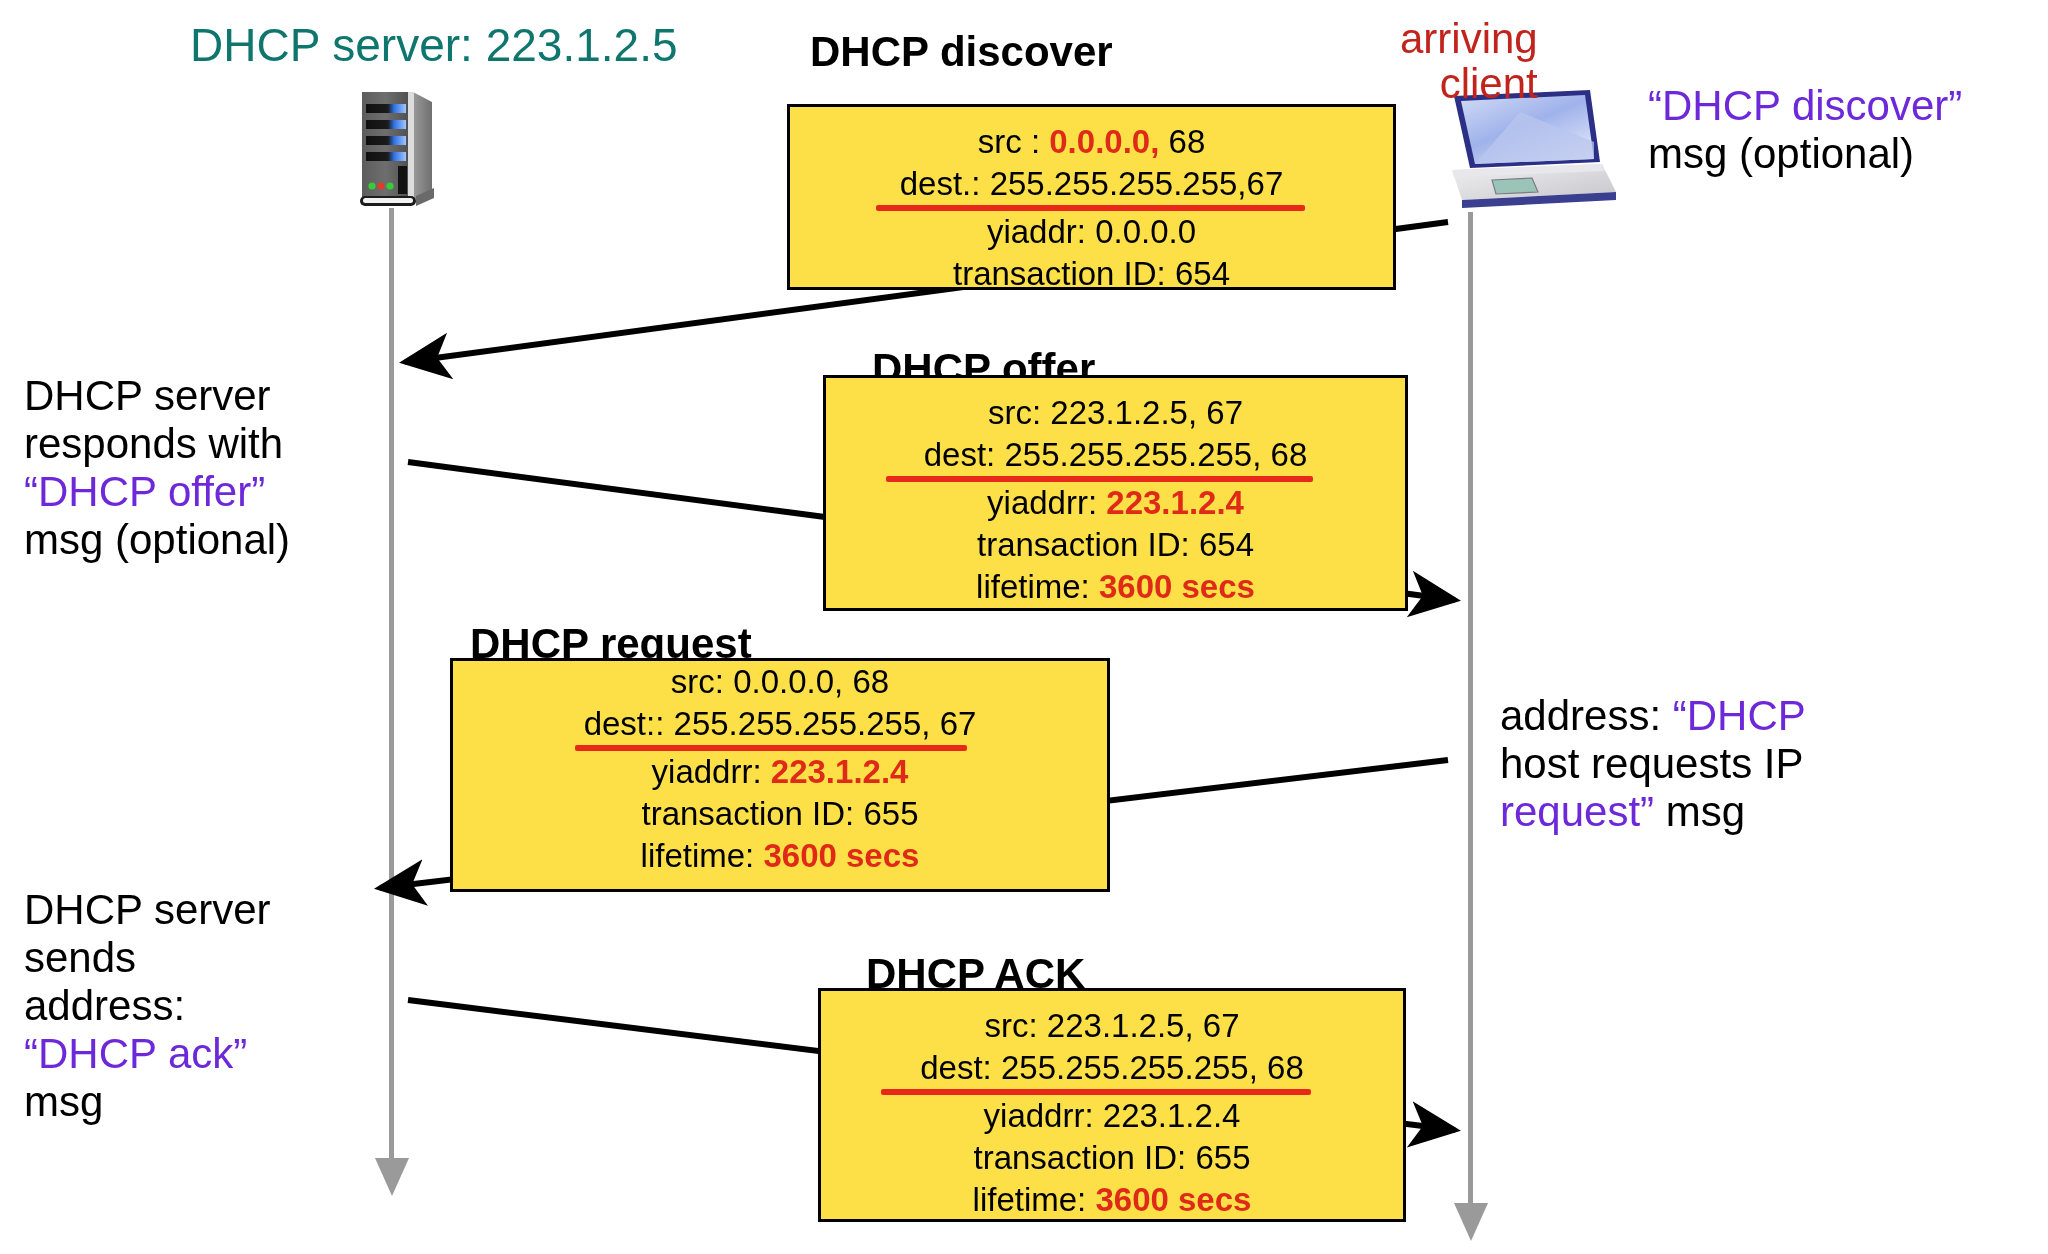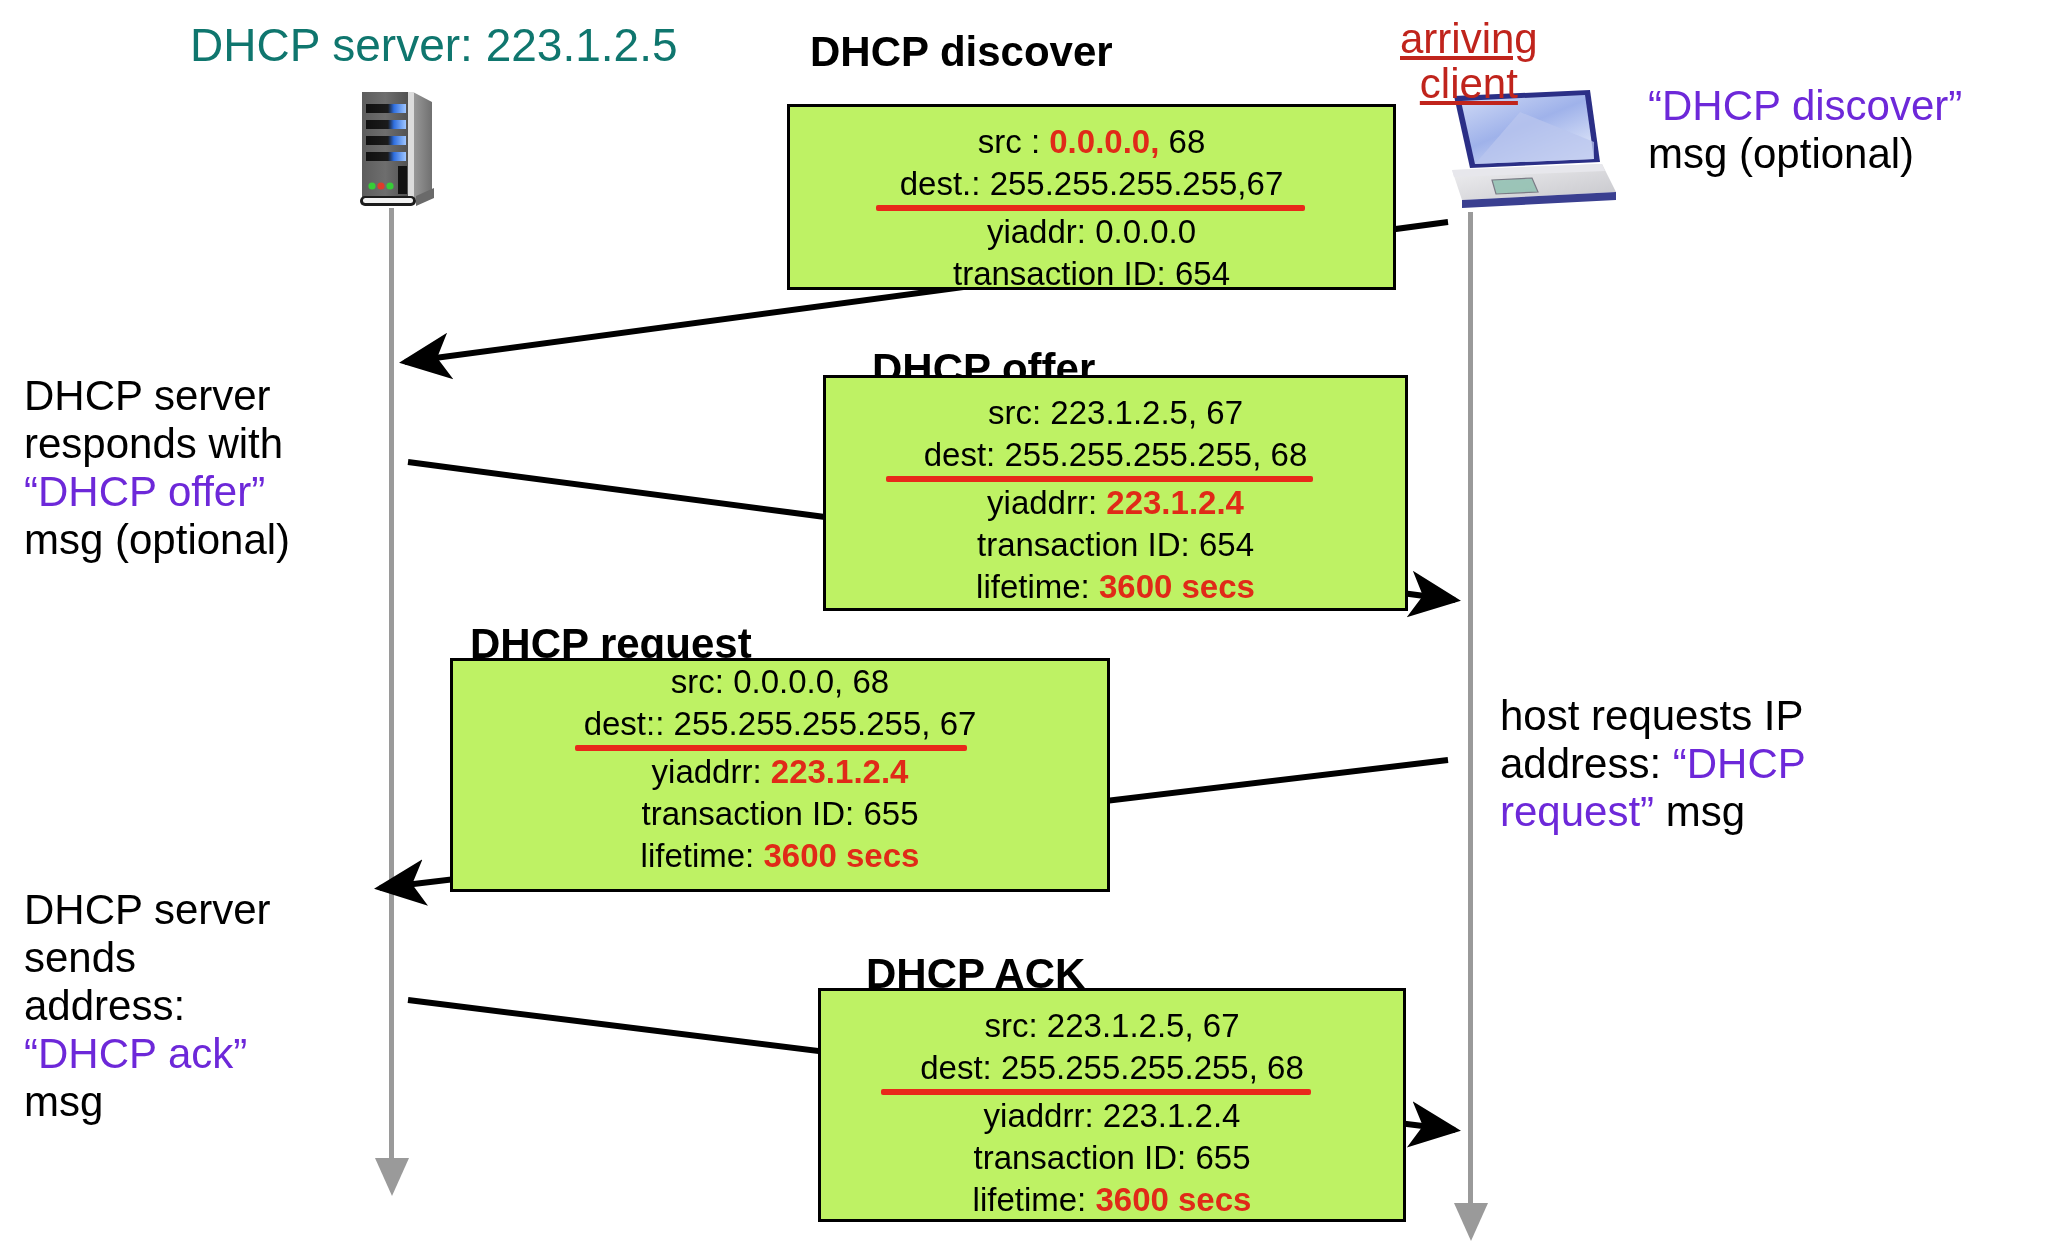--- a/index.html
+++ b/index.html
@@ -7,31 +7,31 @@
   #stage{position:relative;width:2048px;height:1254px;}
   .abs{position:absolute;}
 
   .red{color:#C0241C;}
   .redb{color:#E02A18;font-weight:bold;}
 
   
   .msg-title{font-size:42px;font-weight:bold;color:#000;white-space:nowrap;}
 
   
-  .msgbox{border:3px solid #000;background:#bef264;box-sizing:border-box;}
+  .msgbox{border:3px solid #000;background:#fde047;box-sizing:border-box;}
   .msgline{font-size:33px;color:#000;text-align:center;line-height:1.27;white-space:nowrap;position:relative;}
   .redunder{position:absolute;height:6px;background:#E8291A;border-radius:2px;}
 
   
   .note{font-size:42px;color:#000;line-height:1.14;}
   .note .red{color:#6d28d9;}
   .u{text-decoration:underline;text-decoration-thickness:3px;text-underline-offset:4px;}
 
   .bigtitle{font-size:46px;color:#0f766e;white-space:nowrap;}
-  .clientlabel{font-size:42px;color:#C0241C;line-height:1.08;text-align:center;text-decoration:underline;}
+  .clientlabel{font-size:42px;color:#C0241C;line-height:1.08;text-align:right;}
 
   .lifeline{position:absolute;width:5px;background:#9A9A9A;}
 </style>
 </head>
 <body>
 
 <div id="stage">
 
   <div class="lifeline" style="left:389px;top:208px;height:960px;"></div>
   <div class="lifeline" style="left:1468px;top:212px;height:1010px;"></div>
@@ -199,22 +199,22 @@
     <div class="red">“DHCP ack”</div>
     <div>msg</div>
   </div>
 
   <div class="abs note" style="left:1648px;top:82px;width:390px;">
     <div class="red">“DHCP discover”</div>
     <div>msg (optional)</div>
   </div>
 
   <div class="abs note" style="left:1500px;top:692px;width:400px;">
+    <div>
+      <span>address: </span><span class="red">“DHCP</span>
+    </div>
     <div>host requests IP</div>
     <div>
-      <span>address: </span><span class="red">“DHCP</span>
-    </div>
-    <div>
       <span class="red">request”</span><span> msg</span>
     </div>
   </div>
 
 </div>
 
 </body></html>

